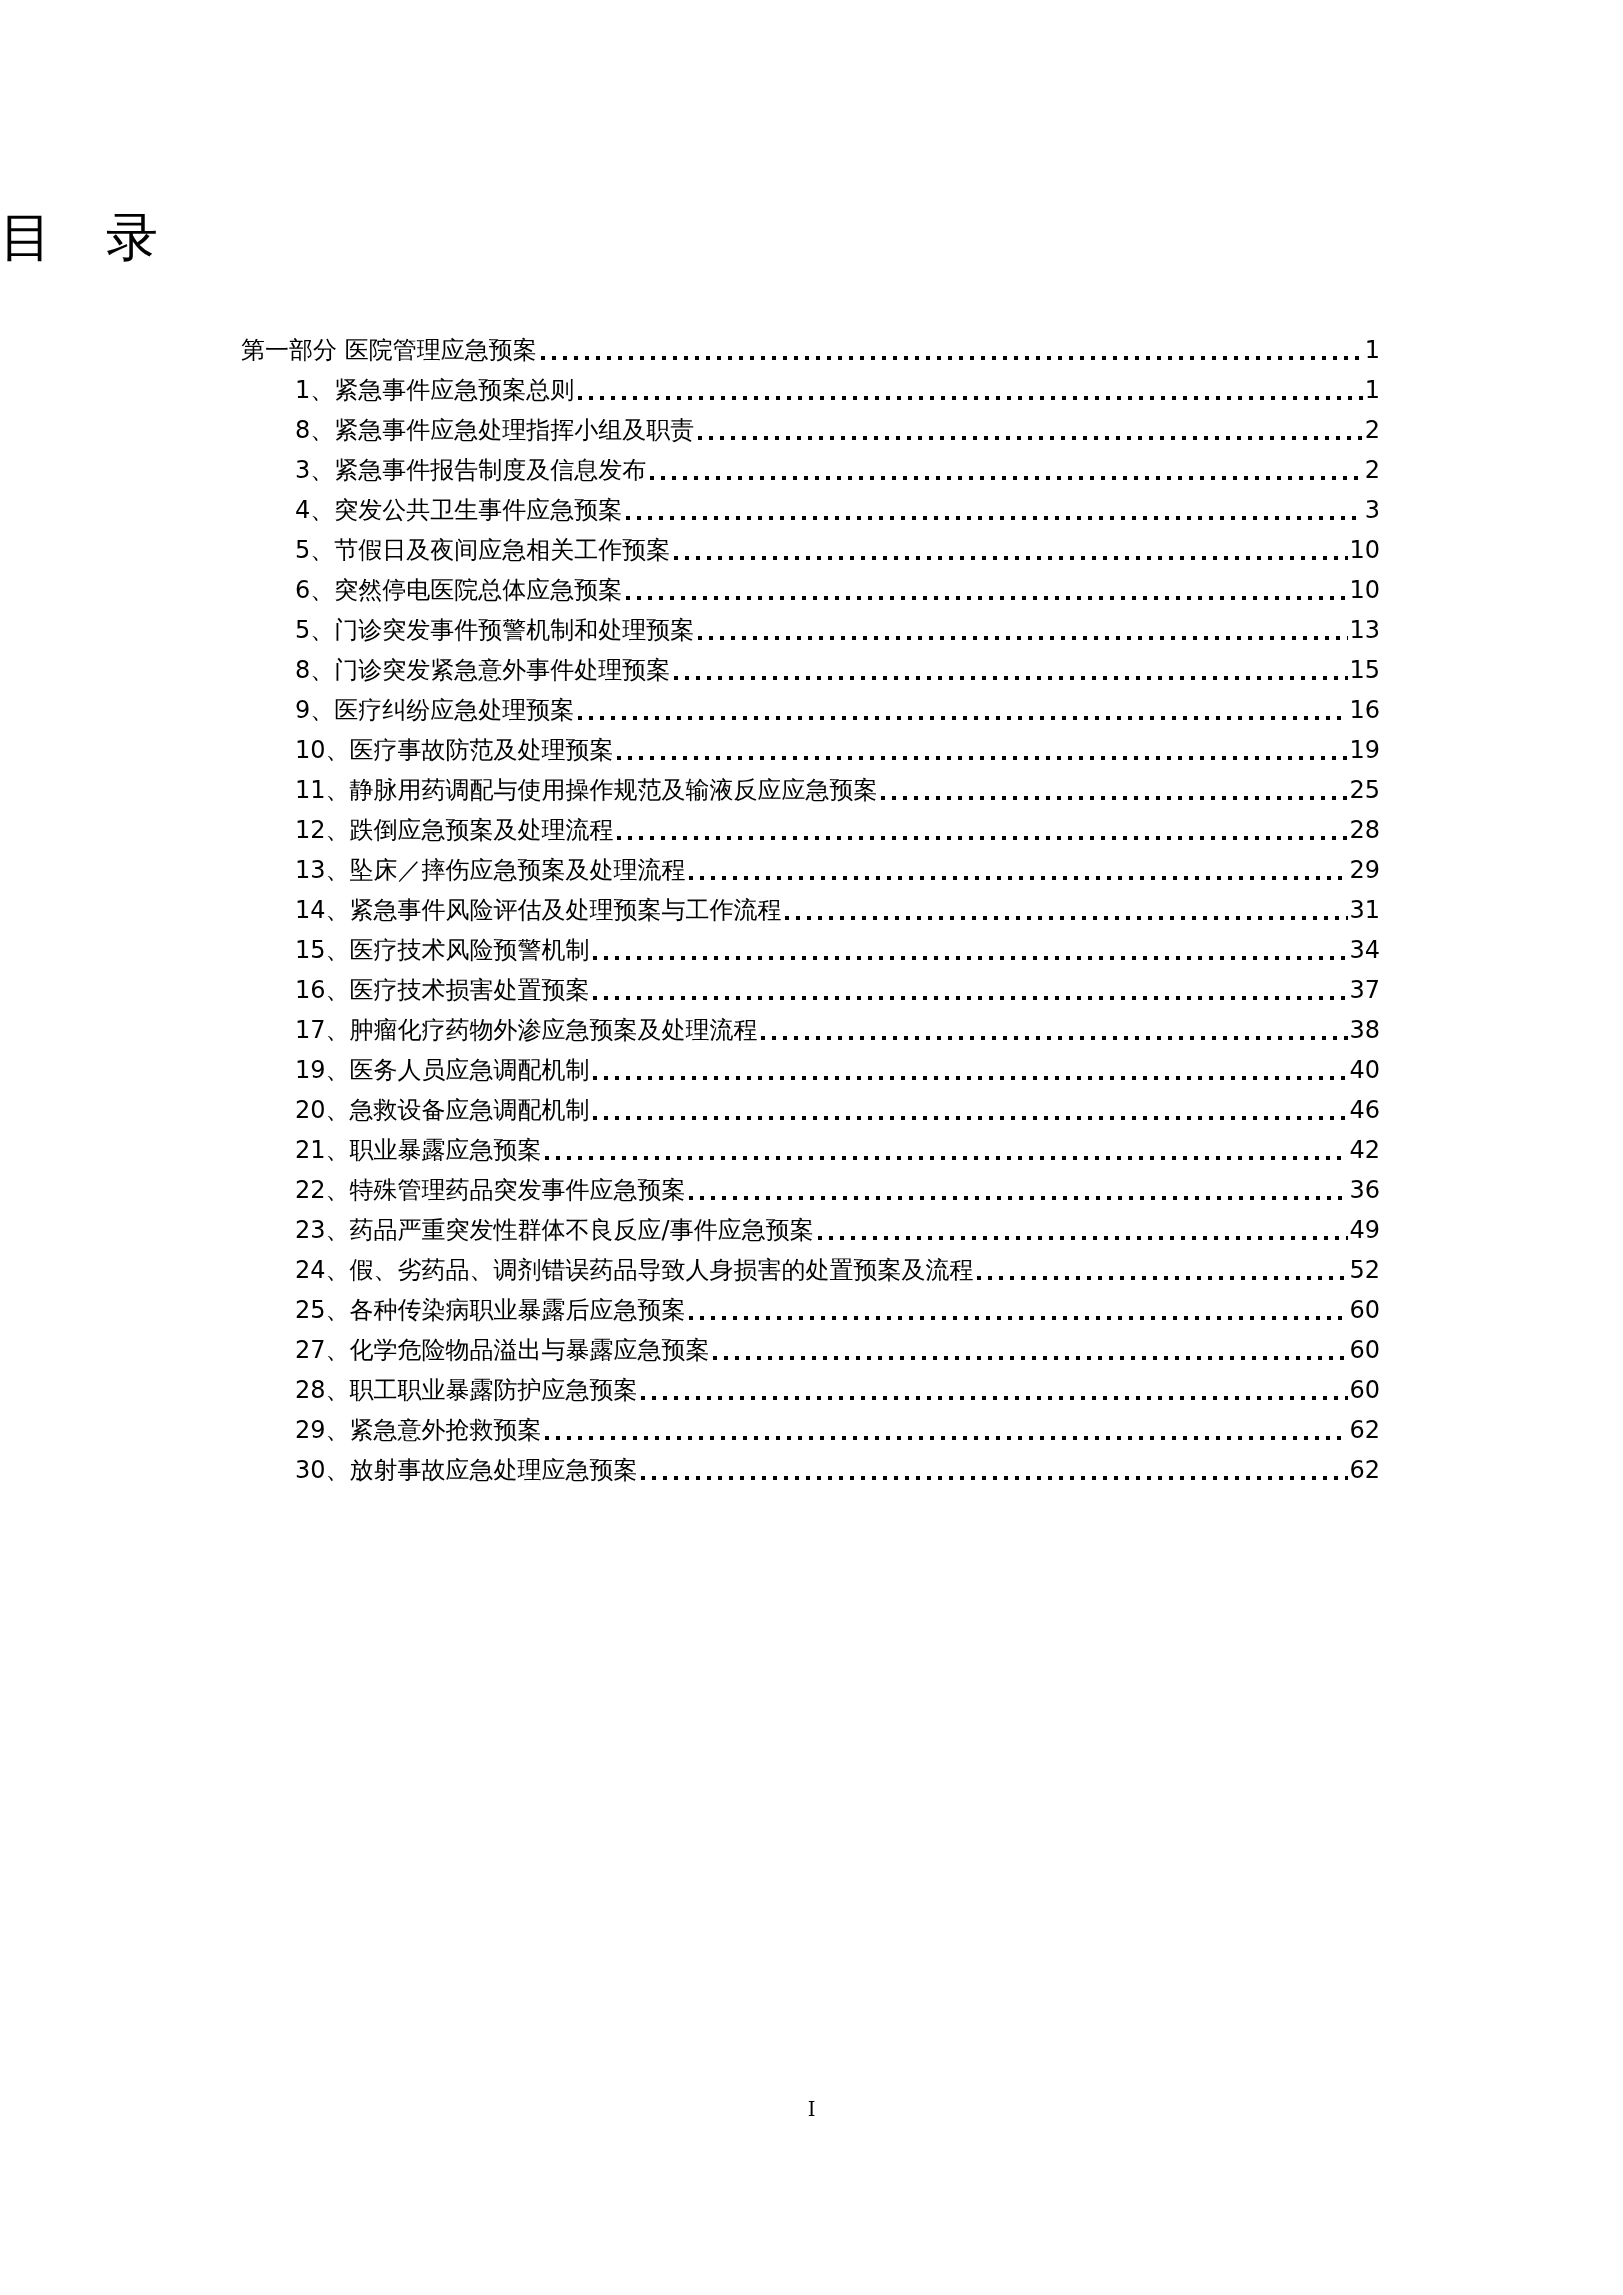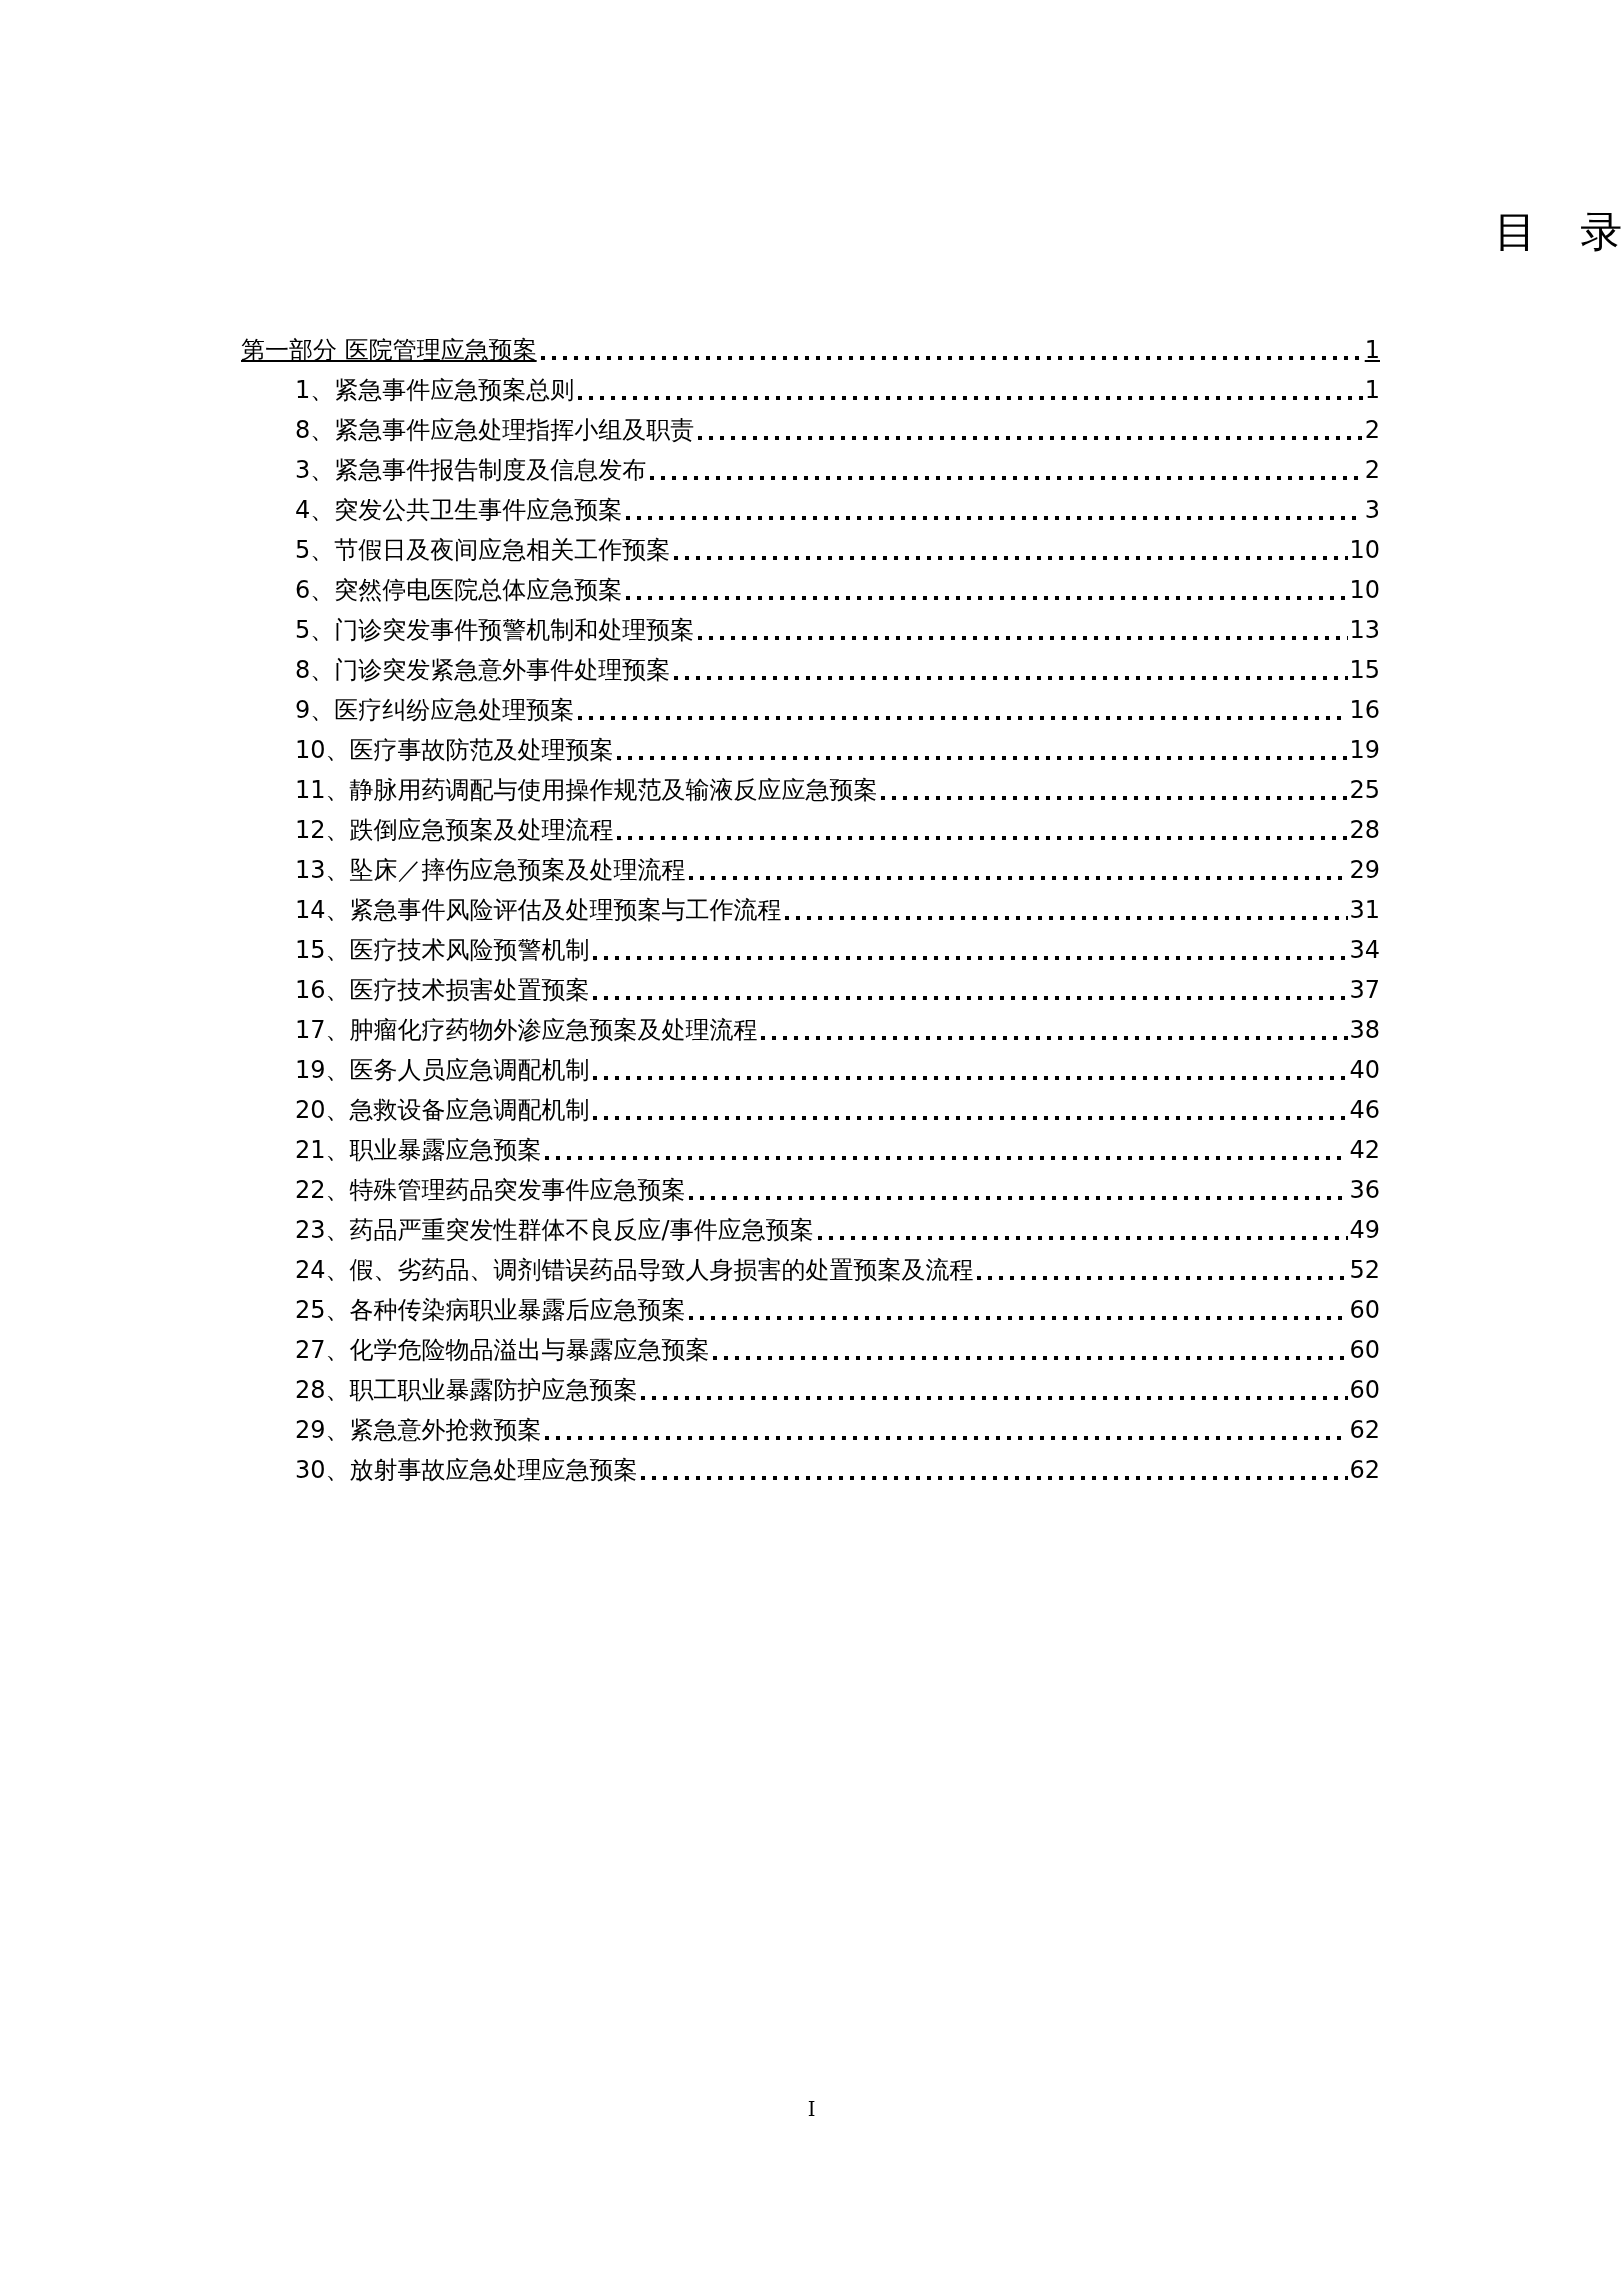--- a/index.html
+++ b/index.html
@@ -24,22 +24,22 @@
     height: 2295px;
     overflow: hidden;
   }
 
   
   .doc-title {
     position: absolute;
     left: 0;
     top: 209px;
     width: 1623px;
-    text-align: right;
-    font-size: 42px;
+    text-align: left;
+    font-size: 52px;
     line-height: 1.1;
     letter-spacing: 0.02em;
     font-weight: 400;
     white-space: pre;
   }
 
   
   .toc {
     position: absolute;
     left: 241px;
@@ -52,21 +52,20 @@
     align-items: flex-end;
     height: 40px;
     font-size: 24px;
     line-height: 33px;
     font-weight: 400;
     white-space: nowrap;
   }
 
   .toc-row.level-1 {
     padding-left: 0;
-    text-decoration: underline;
   }
   .toc-row.level-2 {
     padding-left: 54px;
   }
 
   .toc-label {
     flex: 0 0 auto;
     padding-right: 3.9px;
   }
 

